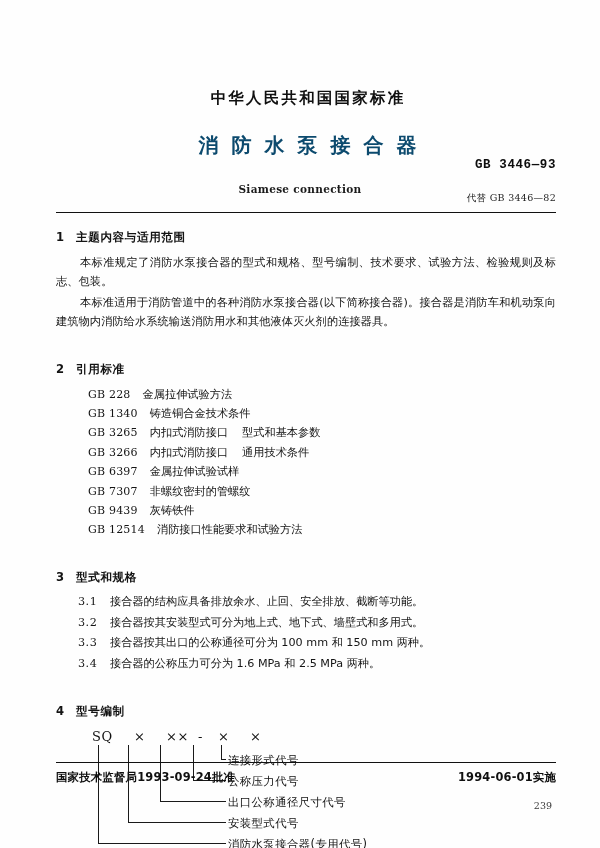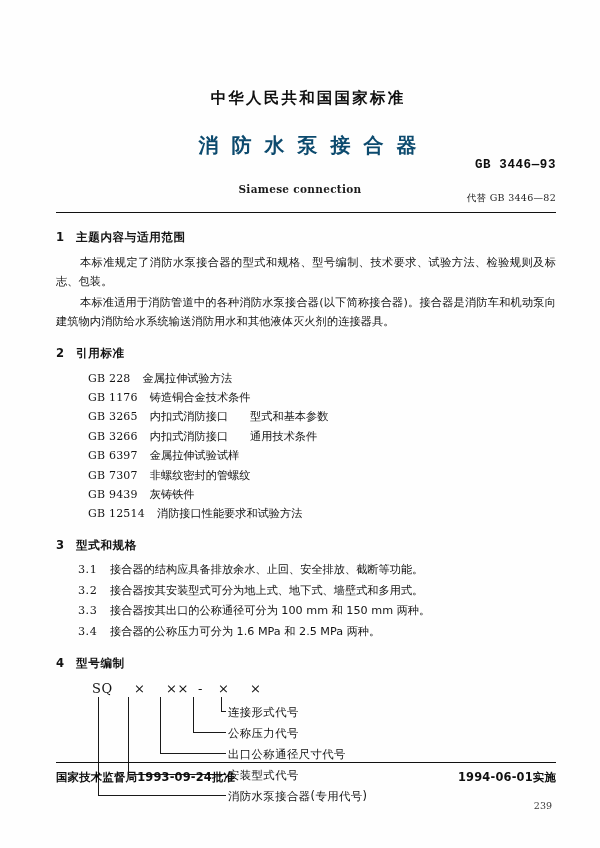--- a/index.html
+++ b/index.html
@@ -96,21 +96,21 @@
     right: 44px;
     top: 228px;
     font-size: 11.2px;
     line-height: 19.6px;
     color: #141414;
   }
   .sec-head {
     font-weight: bold;
     font-size: 11.6px;
     letter-spacing: 0.6px;
-    margin-top: 12px;
+    margin-top: 28px;
     margin-bottom: 5px;
   }
   .sec-head .num {
     display: inline-block;
     width: 20px;
   }
   .sec-head:first-child { margin-top: 0; }
   .para {
     text-indent: 24px;
     text-align: justify;
@@ -126,21 +126,21 @@
     padding-left: 32px;
     line-height: 19.4px;
     white-space: nowrap;
   }
   .ref-code {
     font-family: "DejaVu Serif", serif;
     font-size: 11px;
     letter-spacing: 0.2px;
   }
   .ref-name { margin-left: 12px; }
-  .ref-sub  { margin-left: 22px; text-align: right; }
+  .ref-sub  { margin-left: 14px; text-align: right; }
 
   .clause {
     padding-left: 22px;
     text-indent: -22px;
     margin-left: 22px;
     line-height: 20.4px;
     white-space: nowrap;
   }
   .clause .cnum {
     display: inline-block;
@@ -253,21 +253,21 @@
     <p class="para">本标准适用于消防管道中的各种消防水泵接合器(以下简称接合器)。接合器是消防车和机动泵向建筑物内消防给水系统输送消防用水和其他液体灭火剂的连接器具。</p>
 
     <div class="sec-head">
       <span class="num">2</span><span>引用标准</span>
     </div>
     <ul class="ref-list">
       <li>
         <span class="ref-code">GB 228</span><span class="ref-name">金属拉伸试验方法</span><span class="ref-sub"></span>
       </li>
       <li>
-        <span class="ref-code">GB 1176</span><span class="ref-name">铸造铜合金技术条件</span><span class="ref-sub"></span>
+        <span class="ref-code">GB 1340</span><span class="ref-name">铸造铜合金技术条件</span><span class="ref-sub"></span>
       </li>
       <li>
         <span class="ref-code">GB 3265</span><span class="ref-name">内扣式消防接口</span><span class="ref-sub">型式和基本参数</span>
       </li>
       <li>
         <span class="ref-code">GB 3266</span><span class="ref-name">内扣式消防接口</span><span class="ref-sub">通用技术条件</span>
       </li>
       <li>
         <span class="ref-code">GB 6397</span><span class="ref-name">金属拉伸试验试样</span><span class="ref-sub"></span>
       </li>

